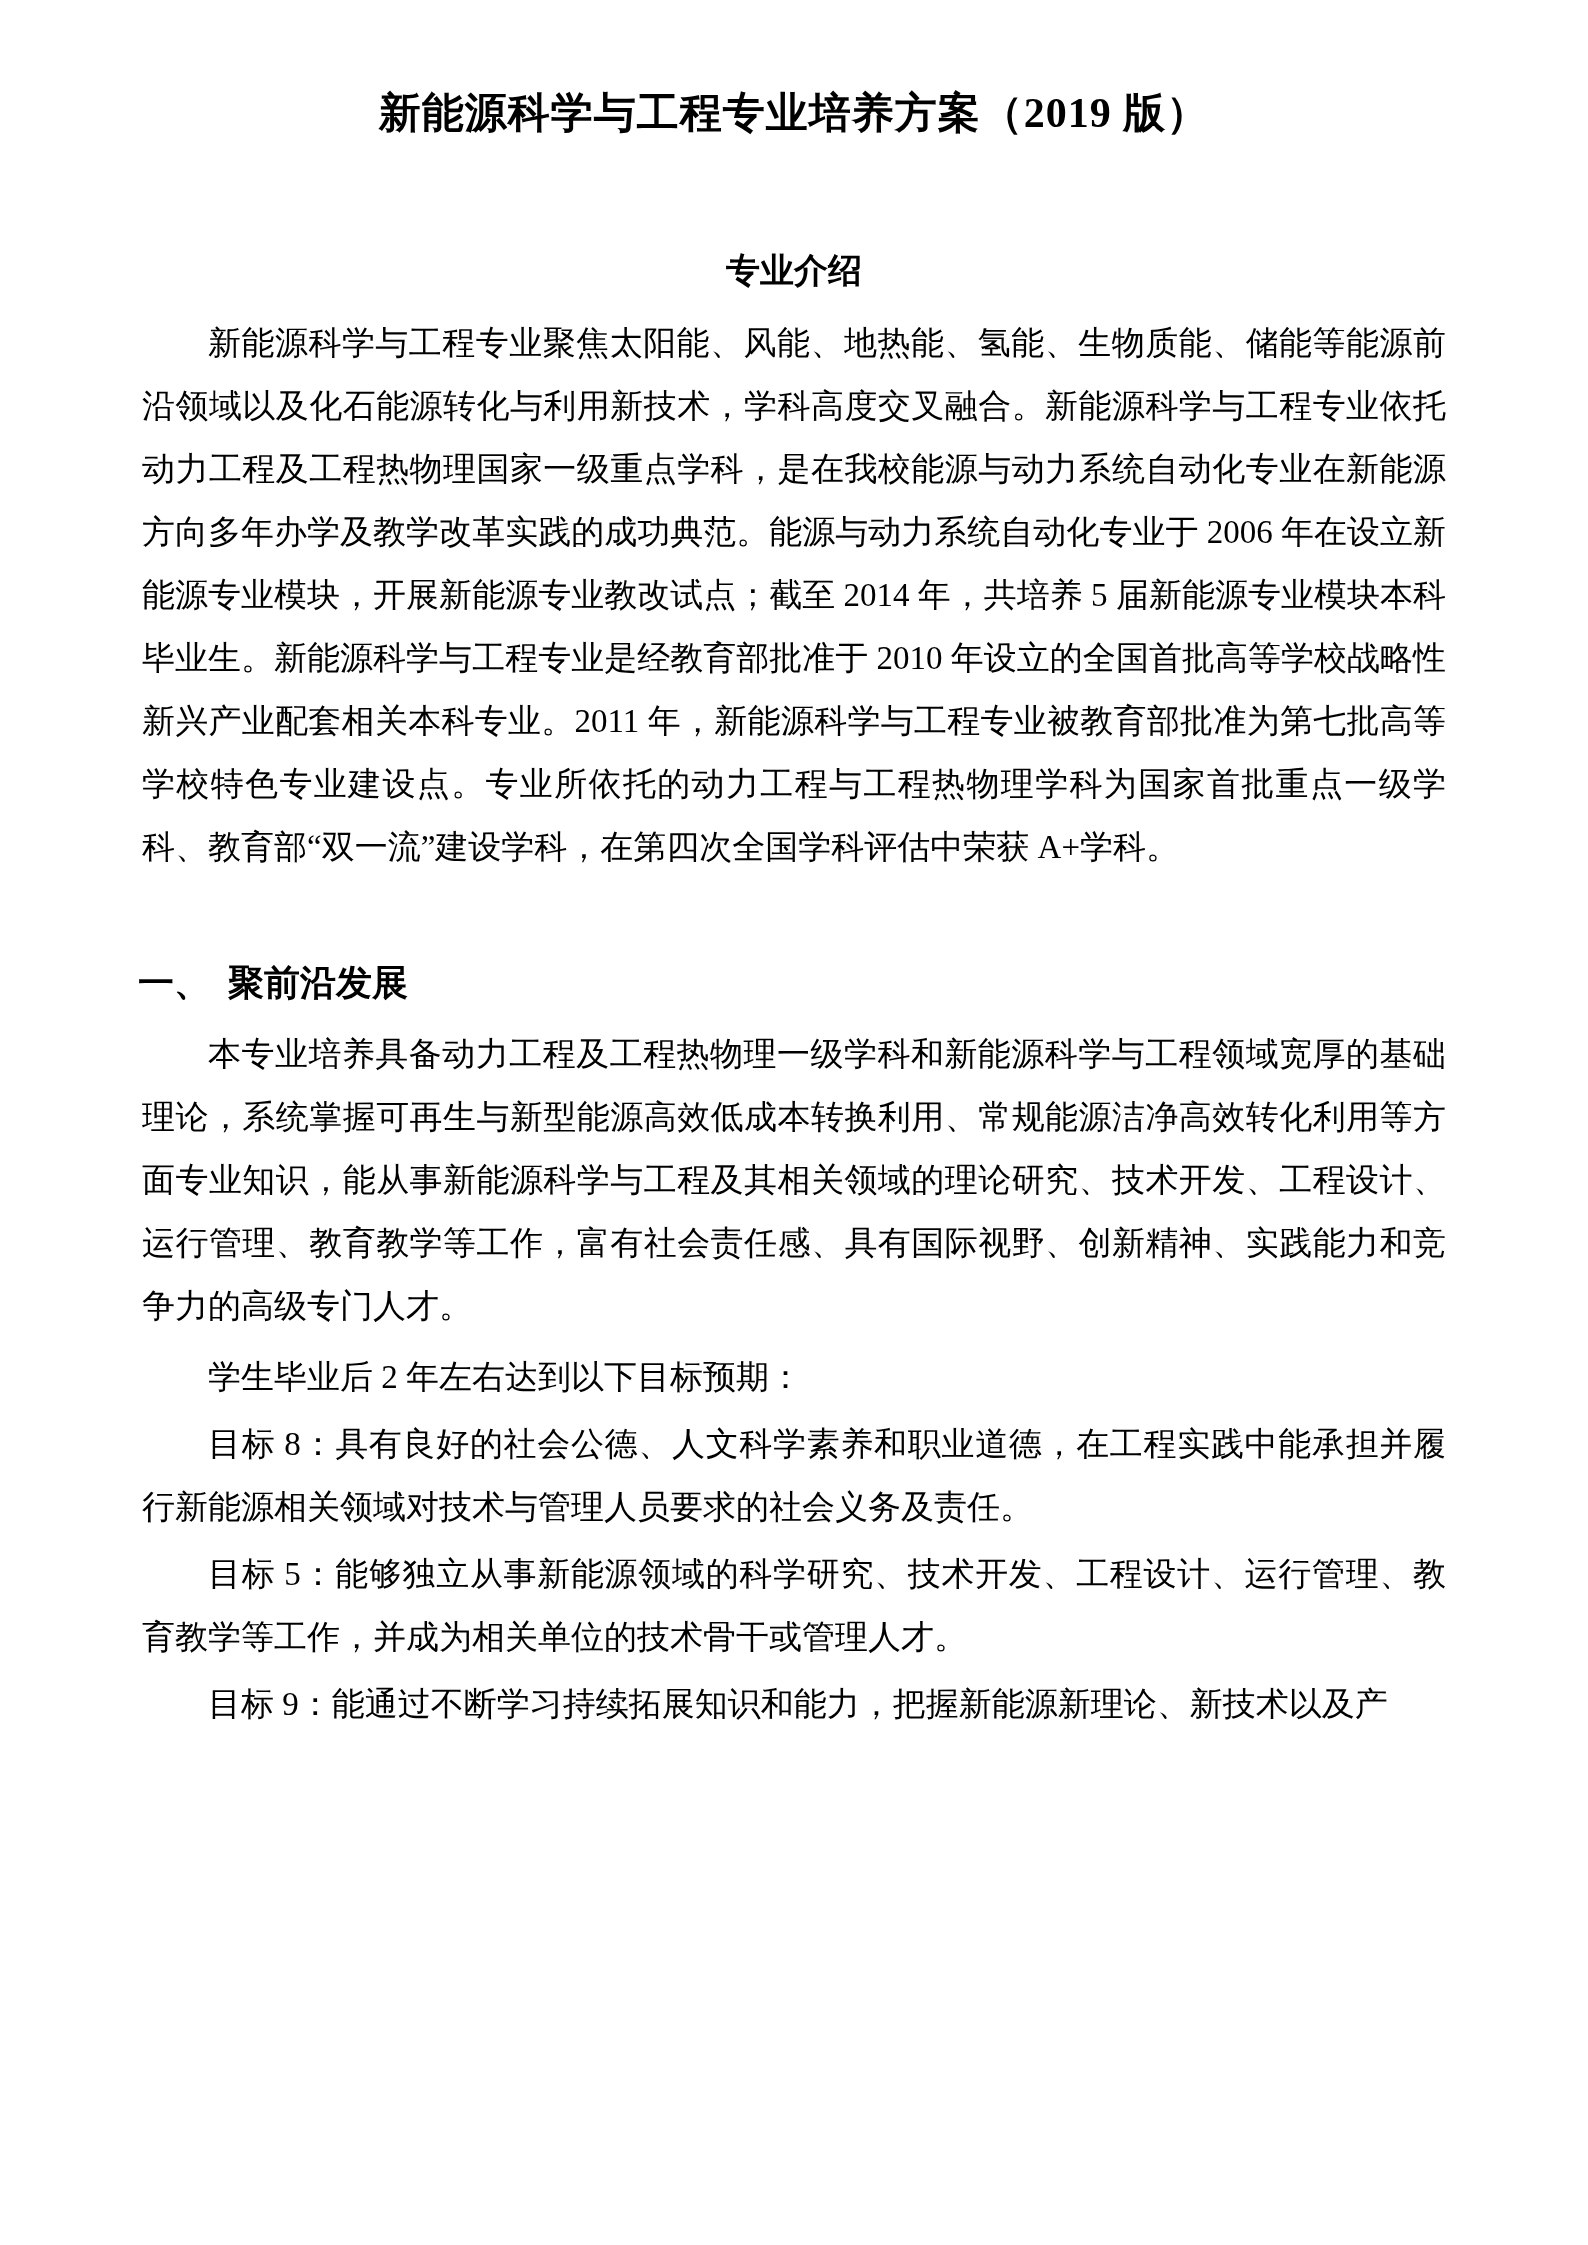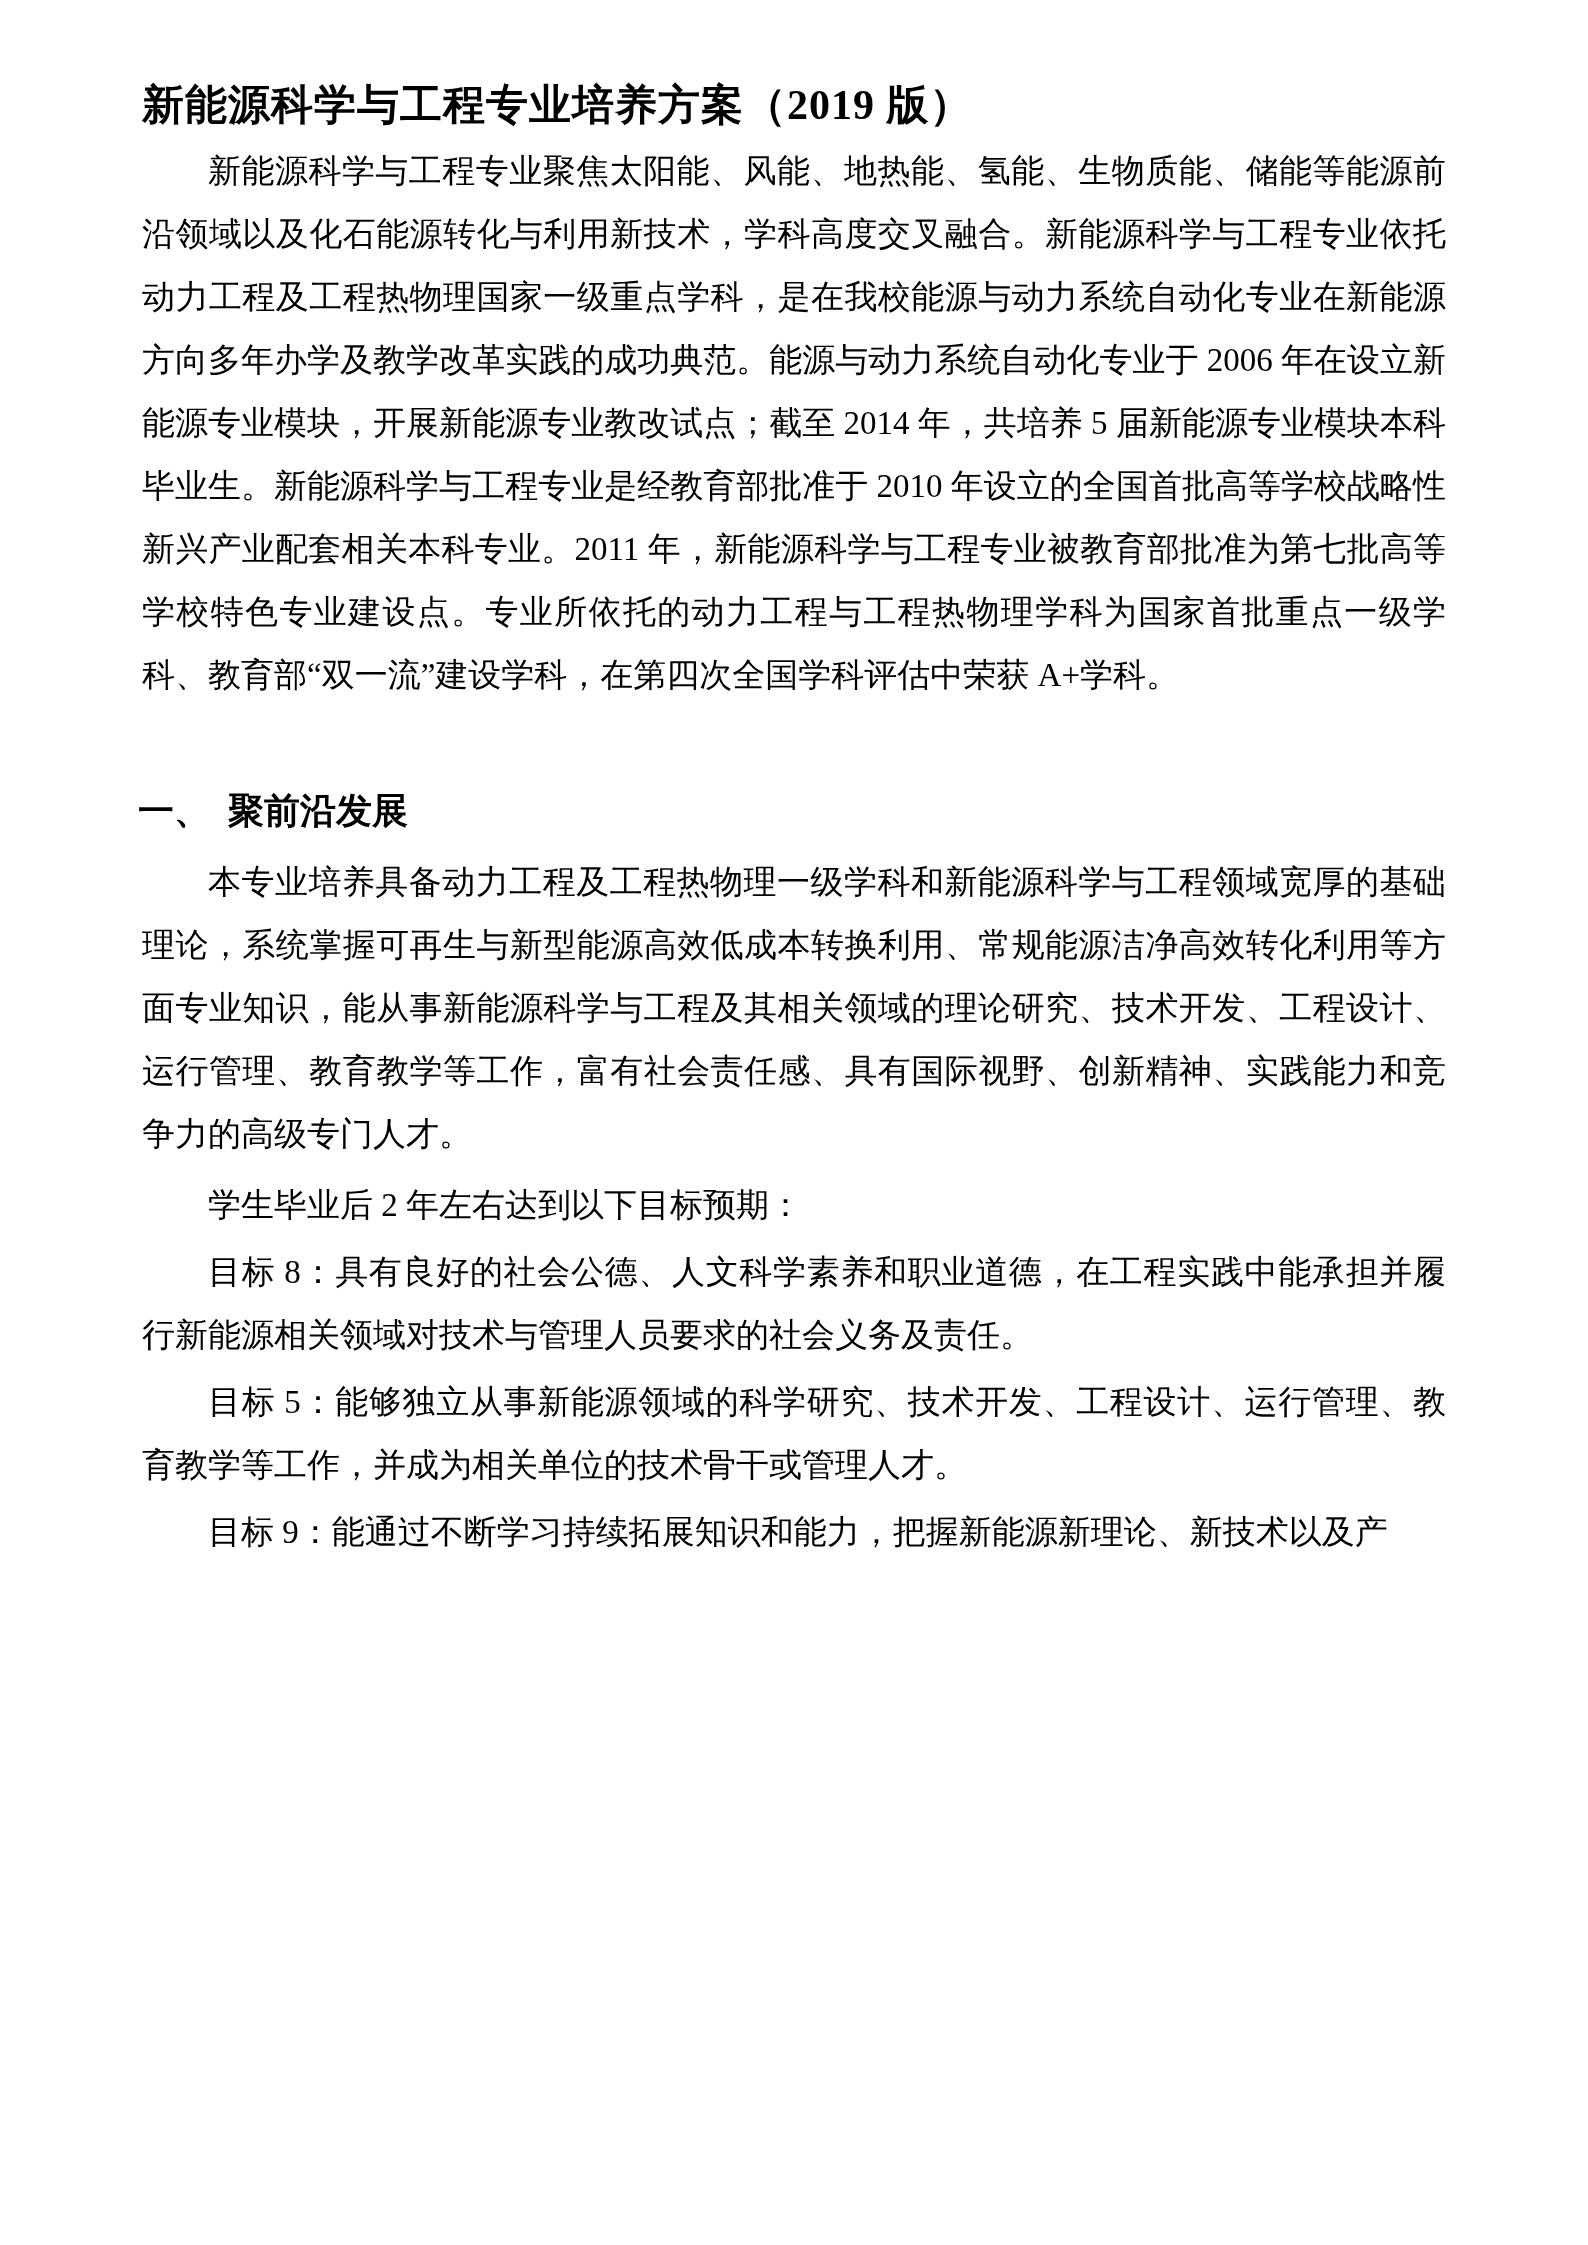--- a/index.html
+++ b/index.html
@@ -12,21 +12,22 @@
     font-family: "Liberation Serif", "DejaVu Serif", serif;
   }
   .page {
     box-sizing: border-box;
     width: 1588px;
     height: 2245px;
     padding: 70px 138px 0 138px;
     background: #ffffff;
   }
   .doc-title {
-    margin: 4px;
+    margin: 12px;
+    text-align: center;
     font-family: "Liberation Serif", "DejaVu Serif", serif;
     font-weight: bold;
     font-size: 42px;
     line-height: 62px;
     letter-spacing: 1px;
   }
   .intro-heading {
     margin: 104px 0 20px 0;
     text-align: center;
     font-family: "Liberation Sans", "DejaVu Sans", sans-serif;
@@ -53,20 +54,21 @@
   .section-heading .heading-number { margin-right: 18px; }
   .goal-lead { margin-top: 8px !important; }
 </style>
 </head>
 <body>
 
 <div class="page">
 
   <h1 class="doc-title">新能源科学与工程专业培养方案（2019 版）</h1>
 
+  <h2 class="intro-heading">专业介绍</h2>
 
   <div class="body-text">
     <p>新能源科学与工程专业聚焦太阳能、风能、地热能、氢能、生物质能、储能等能源前沿领域以及化石能源转化与利用新技术，学科高度交叉融合。新能源科学与工程专业依托动力工程及工程热物理国家一级重点学科，是在我校能源与动力系统自动化专业在新能源方向多年办学及教学改革实践的成功典范。能源与动力系统自动化专业于 2006 年在设立新能源专业模块，开展新能源专业教改试点；截至 2014 年，共培养 5 届新能源专业模块本科毕业生。新能源科学与工程专业是经教育部批准于 2010 年设立的全国首批高等学校战略性新兴产业配套相关本科专业。2011 年，新能源科学与工程专业被教育部批准为第七批高等学校特色专业建设点。专业所依托的动力工程与工程热物理学科为国家首批重点一级学科、教育部“双一流”建设学科，在第四次全国学科评估中荣获 A+学科。</p>
   </div>
 
   <h2 class="section-heading">
     <span class="heading-number">一、</span><span>聚前沿发展</span>
   </h2>
 
   <div class="body-text">

